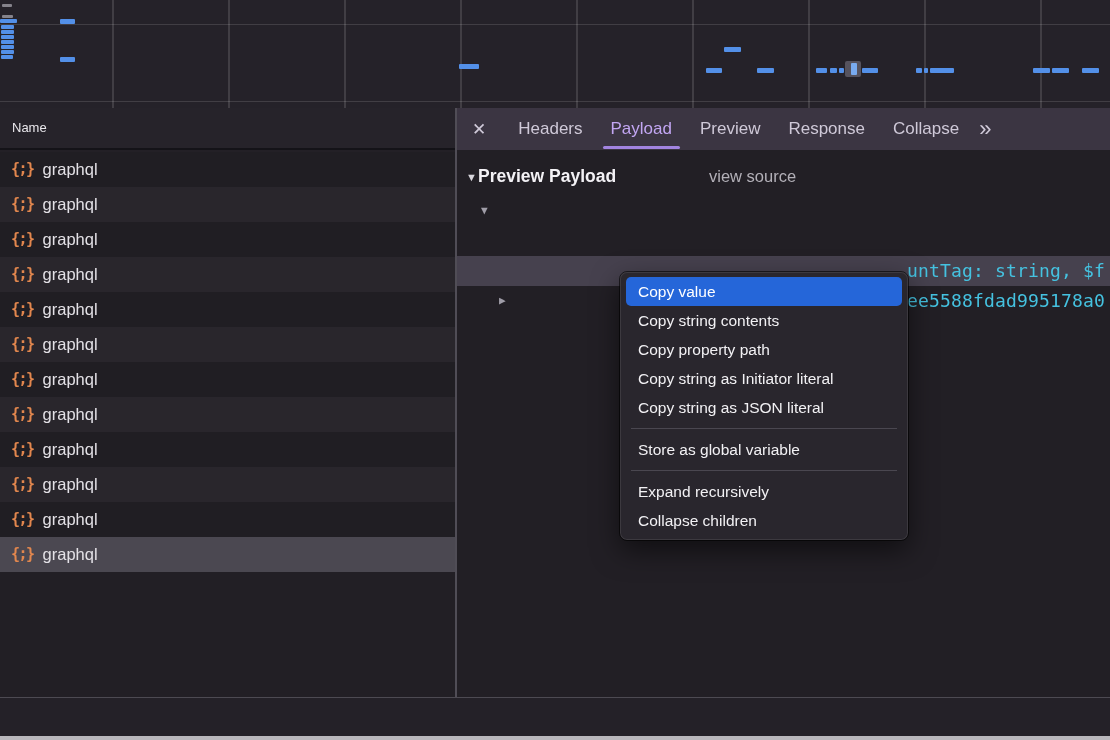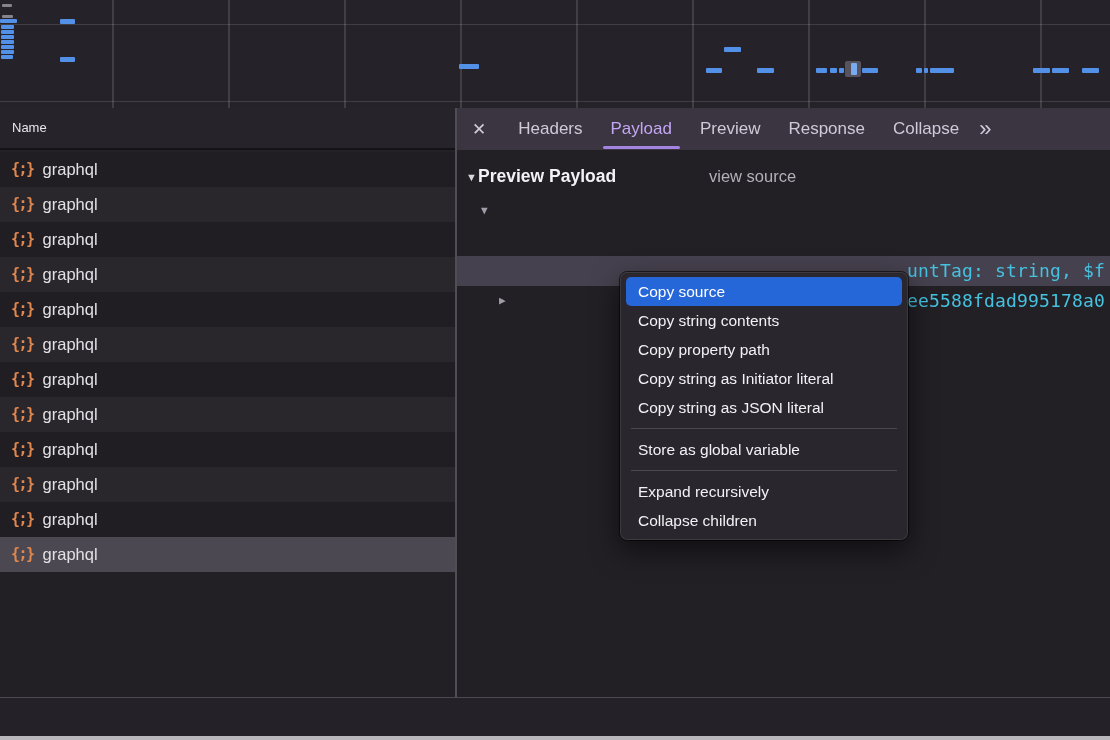--- a/index.html
+++ b/index.html
@@ -226,21 +226,21 @@
       <span class="s frag-right">ee5588fdad995178a0</span>
     </div>
   </div>
 
   <div class="panel-divider"></div>
   <div class="footer-divider"></div>
   <div class="footer"></div>
   <div class="window-bottom-edge"></div>
 
   <div class="context-menu" id="context-menu">
-      <div class="menu-item hl">Copy source</div>
+      <div class="menu-item hl">Copy value</div>
       <div class="menu-item">Copy string contents</div>
       <div class="menu-item">Copy property path</div>
       <div class="menu-item">Copy string as Initiator literal</div>
       <div class="menu-item">Copy string as JSON literal</div>
       <div class="menu-sep"></div>
       <div class="menu-item">Store as global variable</div>
       <div class="menu-sep"></div>
       <div class="menu-item">Expand recursively</div>
       <div class="menu-item">Collapse children</div>
     </div>

